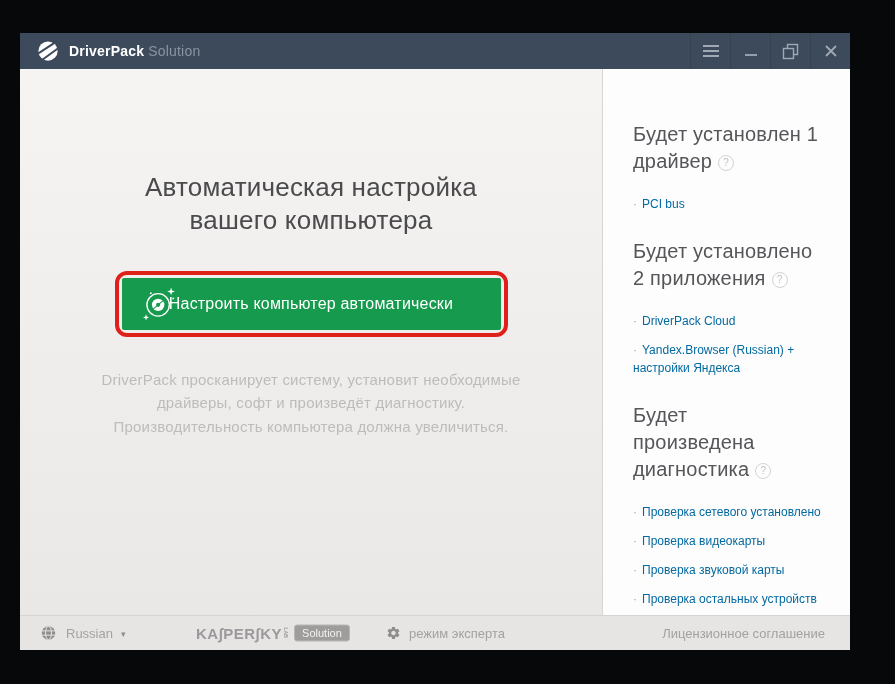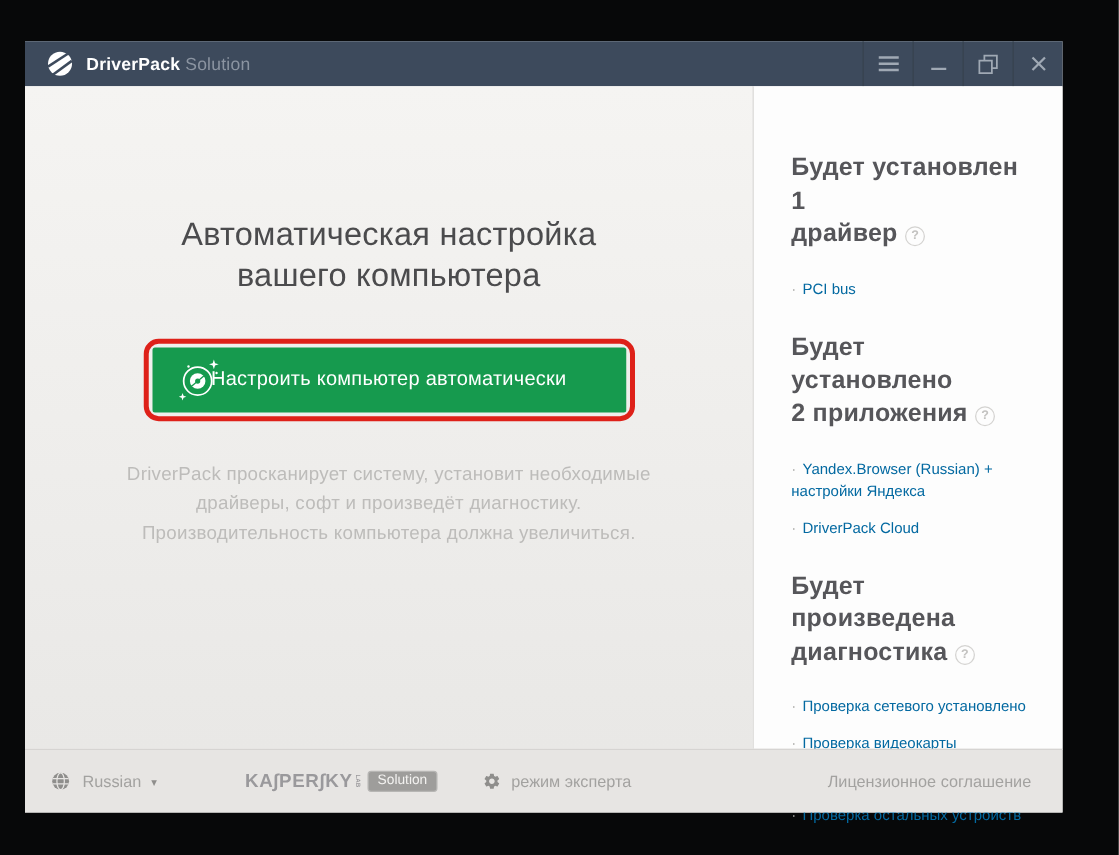--- a/index.html
+++ b/index.html
@@ -54,36 +54,36 @@
     margin-top:31px; font-size:15px; color:#bdbcba; line-height:1.55;
     white-space:pre-line; letter-spacing:.2px;
   }
   
   .sidebar {
     flex:1 1 auto; background:#fdfdfd; border-left:1px solid #d8d6d4;
     padding:52px 26px 0 30px;
   }
   .sb-section { margin-bottom:25px; }
   .sb-heading {
-    font-size:20px; font-weight:700; color:#56565a; line-height:1.33; letter-spacing:.2px;
+    font-size:20px; font-weight:400; color:#56565a; line-height:1.33; letter-spacing:.2px;
   }
   .sb-heading .txt { white-space:pre-line; }
   .help-badge {
     display:inline-block; width:16px; height:16px; border:1px solid #d4d3d1;
     border-radius:50%; color:#c3c2c0; font-size:10px; line-height:14px;
     text-align:center; vertical-align:2px; margin-left:6px; cursor:pointer;
   }
   .sb-list { list-style:none; margin-top:21px; }
   .sb-list li {
     font-size:12px; color:#0369a1; line-height:1.5; margin-bottom:11px;
   }
   .sb-list li::before { content:"·"; margin-right:5px; color:#a9a8a6; }
   
   .footer {
-    height:51px; flex:0 0 auto; background:#e7e5e3; border-top:1px solid #d6d4d2;
+    height:35px; flex:0 0 auto; background:#e7e5e3; border-top:1px solid #d6d4d2;
     position:relative; font-size:13px; color:#a3a2a0;
   }
   .f-item { position:absolute; top:50%; transform:translateY(-50%); display:flex; align-items:center; }
   .f-lang { left:20px; cursor:pointer; }
   .f-lang .globe { margin-right:9px; display:block; }
   .f-lang .caret { font-size:9px; margin-left:8px; color:#8f8e8c; }
   .f-kasp { left:176px;justify-content:flex-end; }
   .k-logo { font-size:15px; font-weight:bold; color:#9a999c; letter-spacing:.5px; }
   .k-lab { font-size:5px; font-weight:bold; color:#9a999c; writing-mode:vertical-rl; letter-spacing:0; margin-left:1px; line-height:1; }
   .k-badge {
@@ -171,22 +171,22 @@
           <li>PCI bus</li>
         </ul>
       </div>
 
       <div class="sb-section">
         <div class="sb-heading">
           <span class="txt">Будет установлено
 2 приложения</span><span class="help-badge">?</span>
         </div>
         <ul class="sb-list">
+          <li>DriverPack Cloud</li>
           <li>Yandex.Browser (Russian) + настройки Яндекса</li>
-          <li>DriverPack Cloud</li>
         </ul>
       </div>
 
       <div class="sb-section">
         <div class="sb-heading">
           <span class="txt">Будет
 произведена
 диагностика</span><span class="help-badge">?</span>
         </div>
         <ul class="sb-list">

